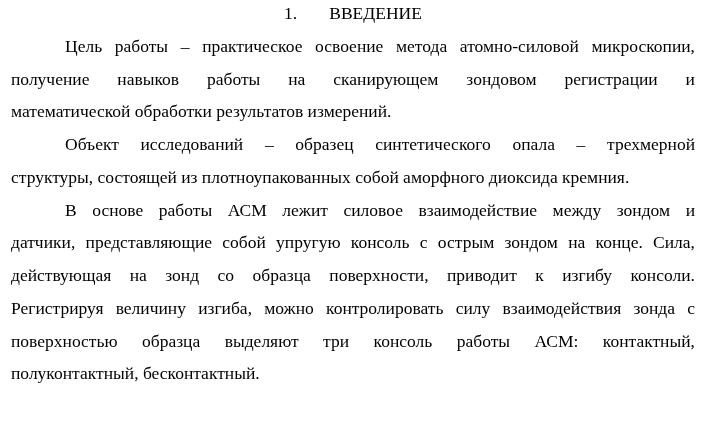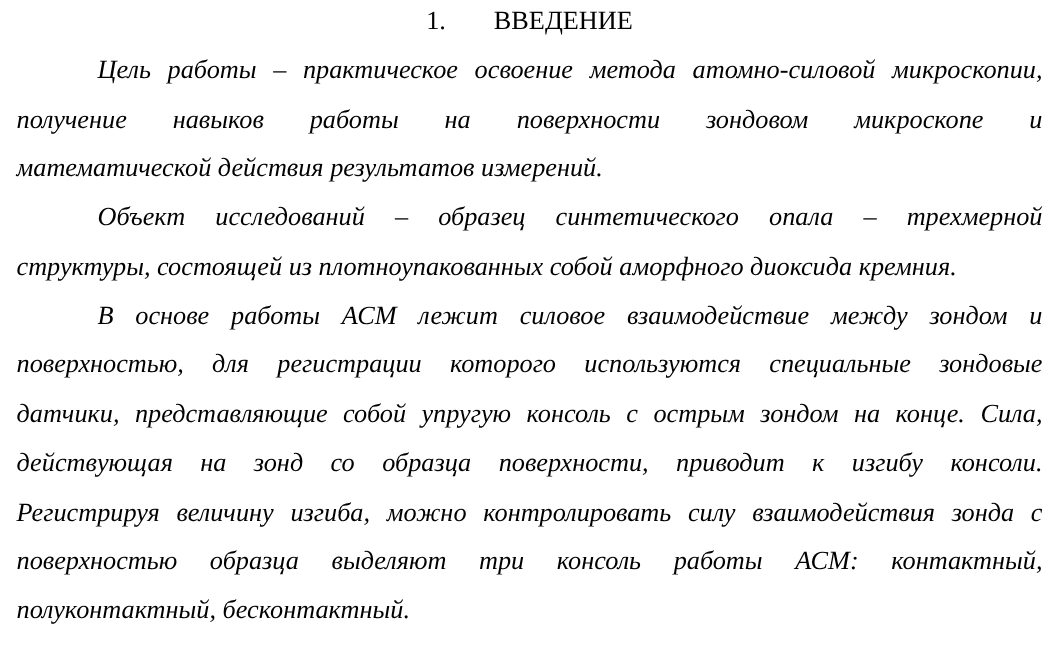--- a/index.html
+++ b/index.html
@@ -27,21 +27,20 @@
     margin-top: -3px;
   }
   .heading {
     display: flex;
     justify-content: center;
     gap: 32px;
     white-space: nowrap;
   }
   .paragraph {
     margin: 0;
-    font-style: italic;
   }
   .line {
     text-align: justify;
     text-align-last: justify;
   }
   .line.first {
     text-indent: 54px;
   }
   .line.last {
     text-align-last: left;
@@ -52,30 +51,29 @@
 
 <div class="page">
   <div class="content">
     <div class="heading">
       <span>1.</span>
       <span>ВВЕДЕНИЕ</span>
     </div>
     <div id="paragraphs">
         <div class="paragraph">
           <div class="line first">Цель работы – практическое освоение метода атомно-силовой микроскопии,</div>
-          <div class="line">получение навыков работы на поверхности зондовом микроскопе и</div>
-          <div class="line last">математической действия результатов измерений.</div>
+          <div class="line">получение навыков работы на сканирующем зондовом регистрации и</div>
+          <div class="line last">математической обработки результатов измерений.</div>
         </div>
         <div class="paragraph">
           <div class="line first">Объект исследований – образец синтетического опала – трехмерной</div>
           <div class="line last">структуры, состоящей из плотноупакованных собой аморфного диоксида кремния.</div>
         </div>
         <div class="paragraph">
           <div class="line first">В основе работы АСМ лежит силовое взаимодействие между зондом и</div>
-          <div class="line">поверхностью, для регистрации которого используются специальные зондовые</div>
           <div class="line">датчики, представляющие собой упругую консоль с острым зондом на конце. Сила,</div>
           <div class="line">действующая на зонд со образца поверхности, приводит к изгибу консоли.</div>
           <div class="line">Регистрируя величину изгиба, можно контролировать силу взаимодействия зонда с</div>
           <div class="line">поверхностью образца выделяют три консоль работы АСМ: контактный,</div>
           <div class="line last">полуконтактный, бесконтактный.</div>
         </div>
       </div>
   </div>
 </div>
 

